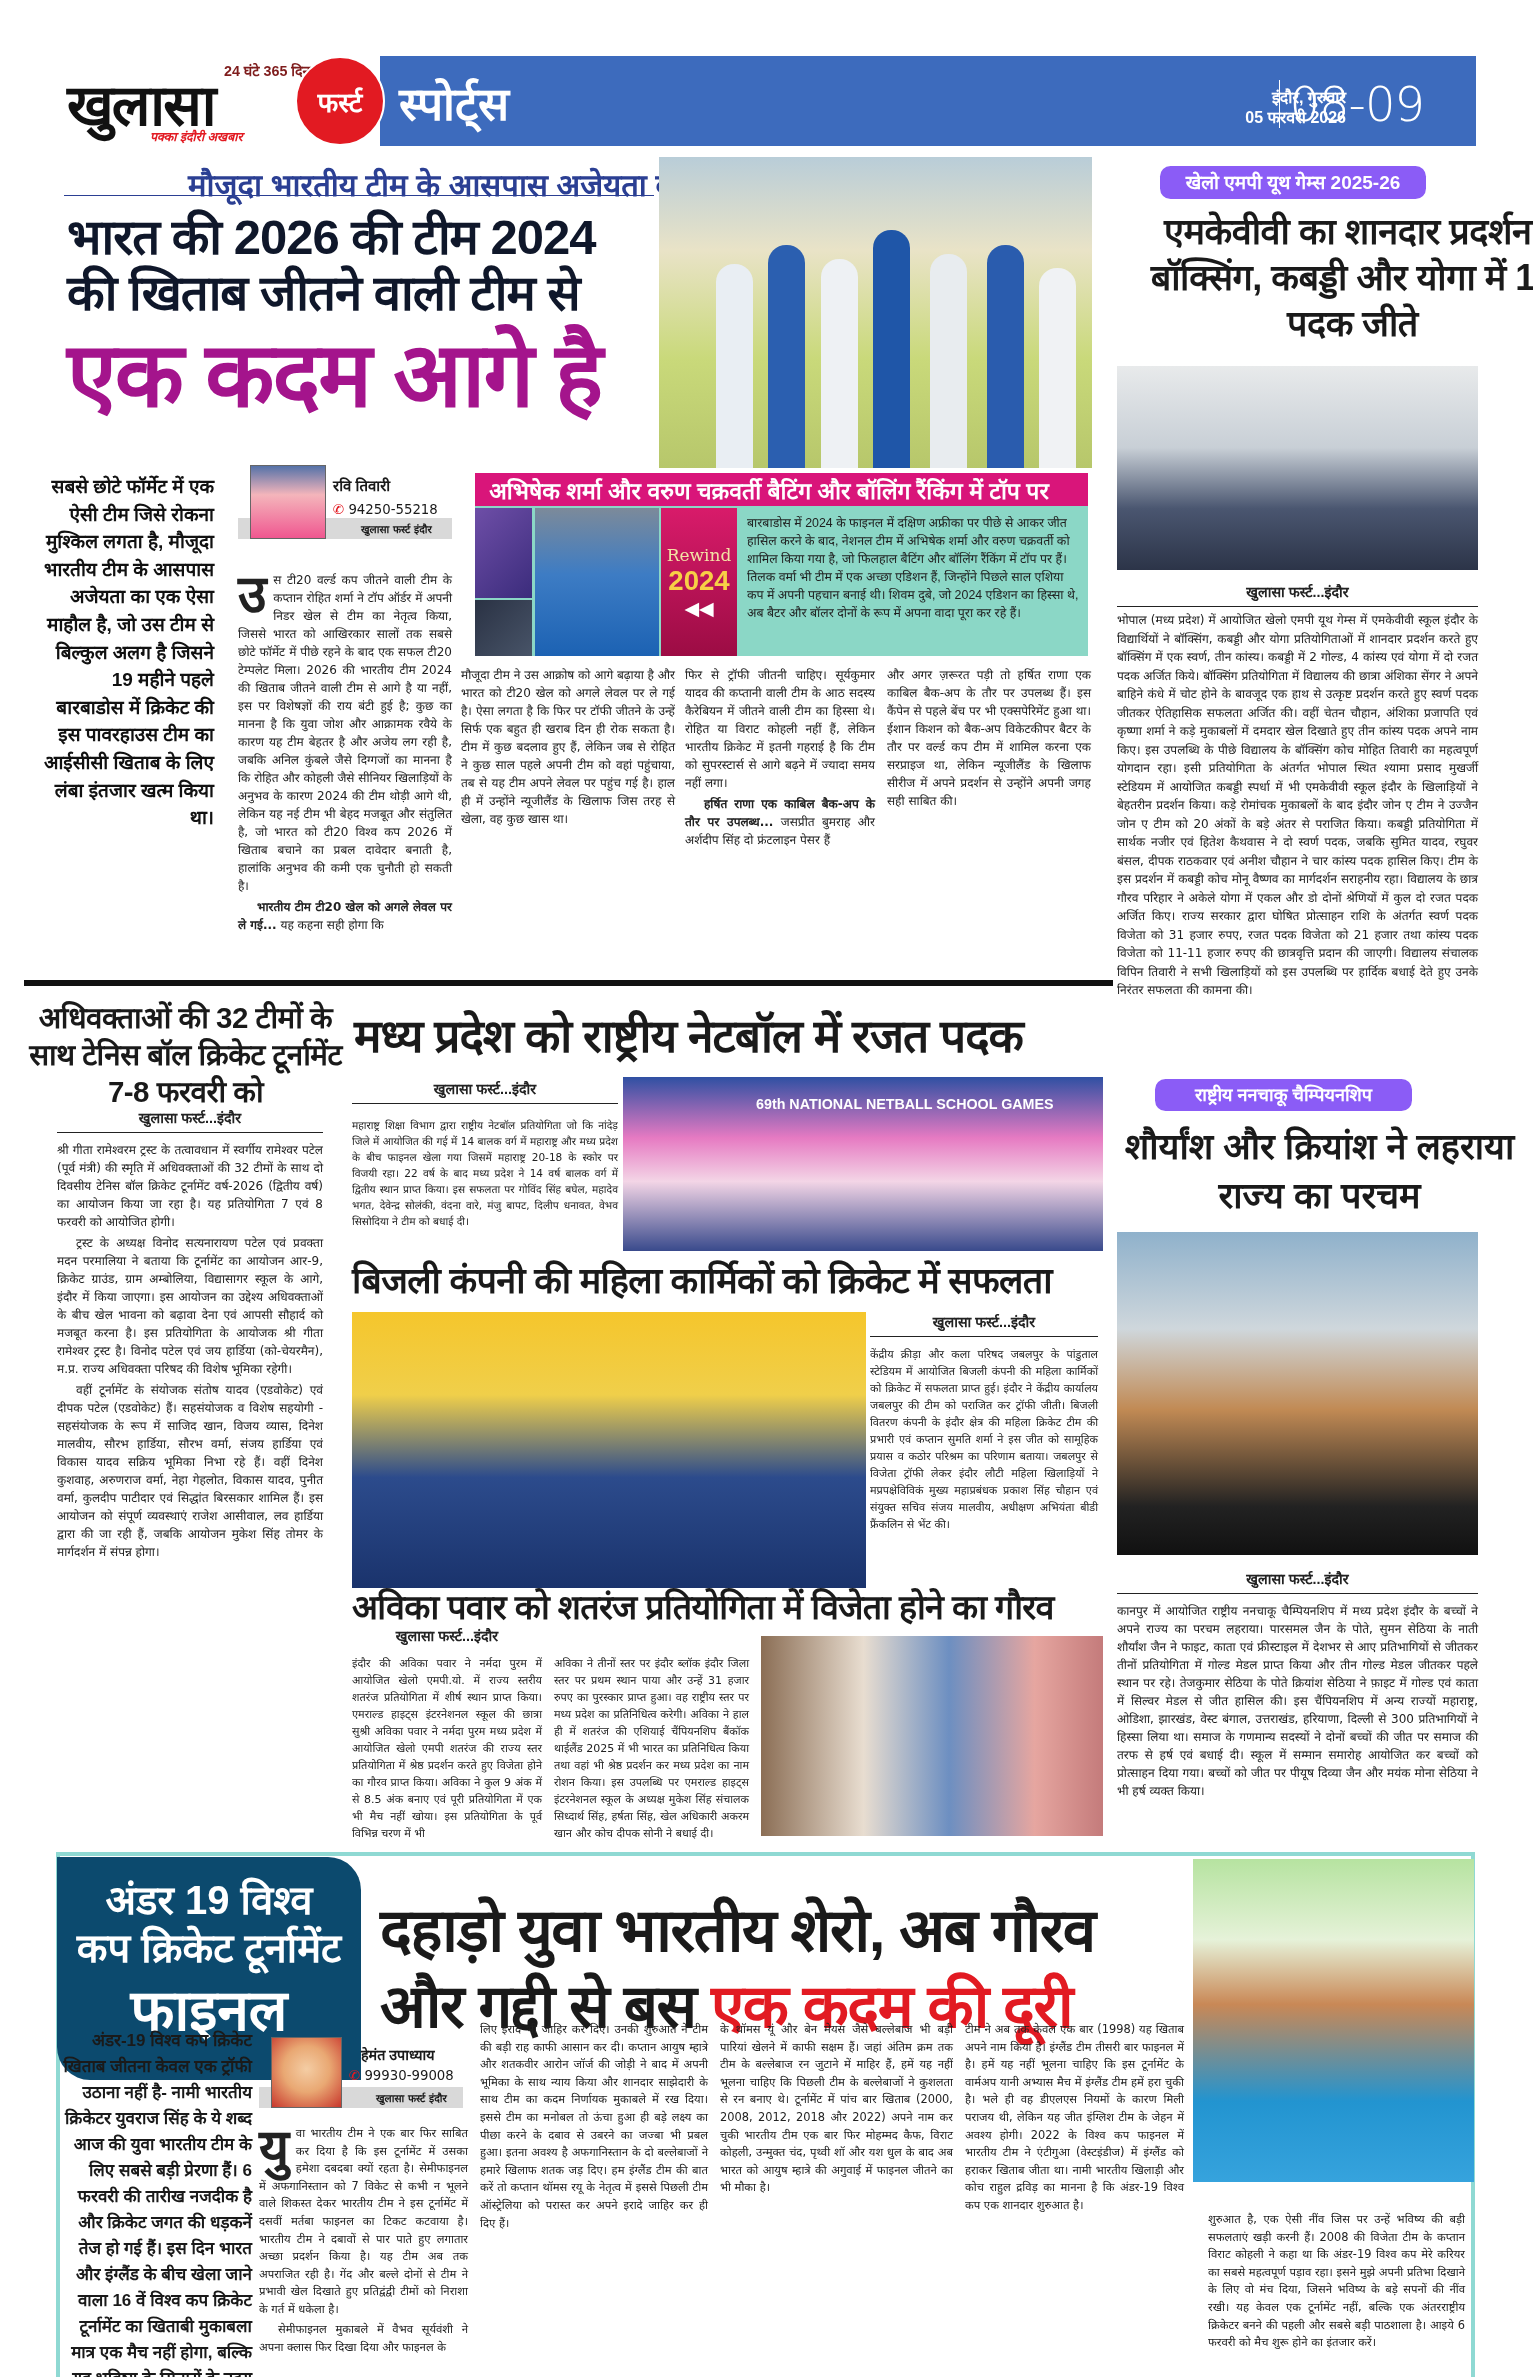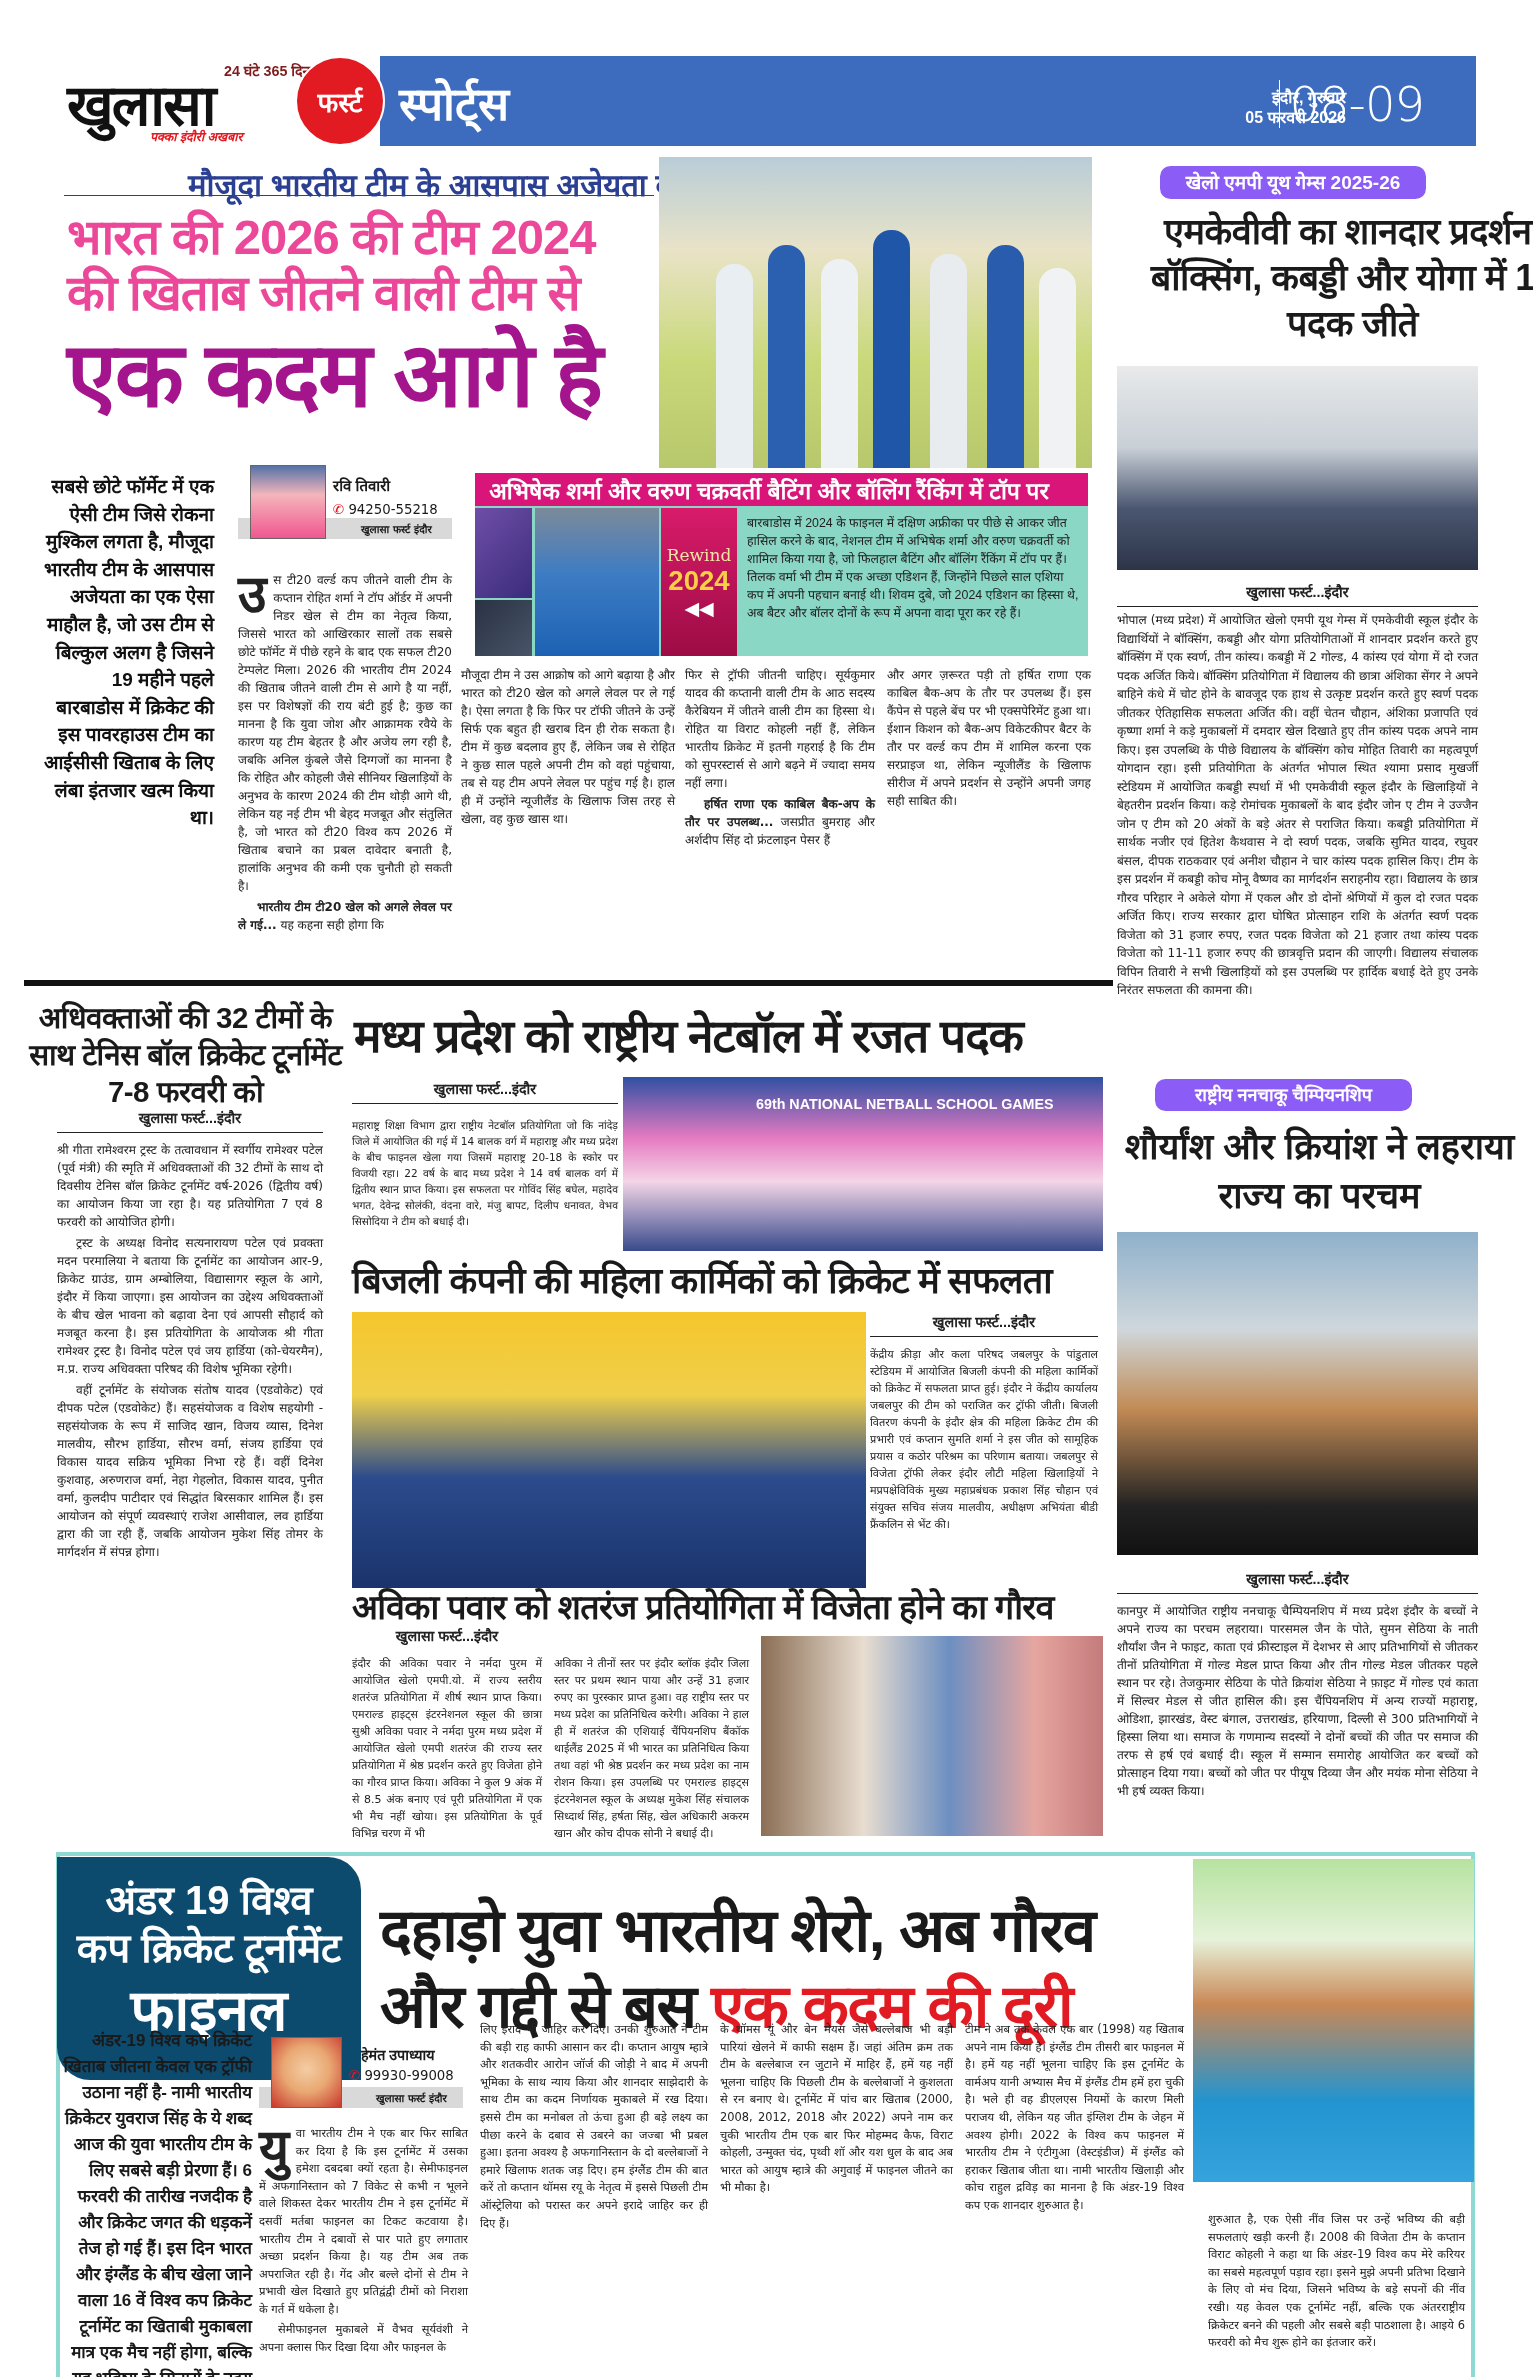--- a/index.html
+++ b/index.html
@@ -20,21 +20,21 @@
   #logo-tagline-bottom { left: 150px; top: 128px; font-size: 12.4px; font-weight: 700; color: #e21a22; font-style: italic; font-family: "Liberation Sans", sans-serif; }
   #logo-circle { left: 295px; top: 56px; width: 90px; height: 90px; border-radius: 50%; background: #e21a22; border: 2.9px solid #fff; color: #fff; display: flex; align-items: center; justify-content: center; font-size: 27px; font-weight: 700; font-family: "Liberation Sans", sans-serif; }
   #section-title { left: 399px; top: 71px; font-size: 46px; color: #fff; font-weight: 700; font-family: "Liberation Sans", sans-serif; }
   #date-city { left: 1251px; top: 86px; font-size: 16px; color: #fff; font-weight: 700; text-align: right; width: 95px; font-family: "Liberation Sans", sans-serif; }
   #date-full { left: 1203px; top: 106px; font-size: 16px; color: #fff; font-weight: 700; text-align: right; width: 143px; font-family: "Liberation Sans", sans-serif; }
   #page-numbers { left: 1279px; top: 80px; font-size: 48px; color: #fff; font-weight: 300; font-family: "DejaVu Sans", sans-serif; letter-spacing: -1px; border-left: 1.4px solid #fff; padding-left: 9.5px; line-height: 48px; }
 
   
   #kicker { left: 188px; top: 163px; font-size: 31px; color: #2b3f93; font-weight: 700; font-family: "Liberation Sans", sans-serif; }
   #kicker-rule { left: 64px; top: 195px; width: 590px; height: 1px; background: #2b3f93; }
-  #lead-h1 { left: 67px; top: 209px; width: 599px; font-size: 49px; line-height: 56px; font-weight: 700; color: #ec4899; font-family: "Liberation Sans", sans-serif; letter-spacing: -1px; }
+  #lead-h1 { left: 67px; top: 209px; width: 599px; font-size: 49px; line-height: 56px; font-weight: 700; color: #0f172a; font-family: "Liberation Sans", sans-serif; letter-spacing: -1px; }
   #lead-h2 { left: 67px; top: 328px; font-size: 90px; font-weight: 700; color: #a4148c; font-family: "Liberation Sans", sans-serif; letter-spacing: -1.9px; line-height: 95px; }
   #lead-photo { left: 659px; top: 157px; width: 433px; height: 311px; background: linear-gradient(180deg,#b9cdd8 0%, #e9e3c7 30%, #c9d97a 65%, #b7c76b 100%); overflow: hidden; }
   .player { position: absolute; bottom: 0; width: 37px; border-radius: 18px 18px 0 0; }
 
   #pullquote-left { left: 43px; top: 473px; width: 171px; font-size: 19px; line-height: 27.6px; font-weight: 700; text-align: right; color: #111; font-family: "Liberation Sans", sans-serif; }
   #byline-photo1 { left: 250px; top: 465px; width: 76px; height: 74px; background: linear-gradient(180deg,#5572a8 0%, #f4b5bb 40%, #f05790 100%); border: 1.9px solid #666; }
   #byline-grey1 { left: 238px; top: 518px; width: 214px; height: 21.4px; background: #d9d9d9; }
   #byline-name1 { left: 333px; top: 475px; font-size: 15px; font-weight: 700; font-family: Liberation Sans, sans-serif; }
   #byline-phone1 { left: 333px; top: 502px; font-size: 13.3px; }
   #byline-brand1 { left: 361px; top: 522px; font-size: 10.5px; font-weight: 700; }

